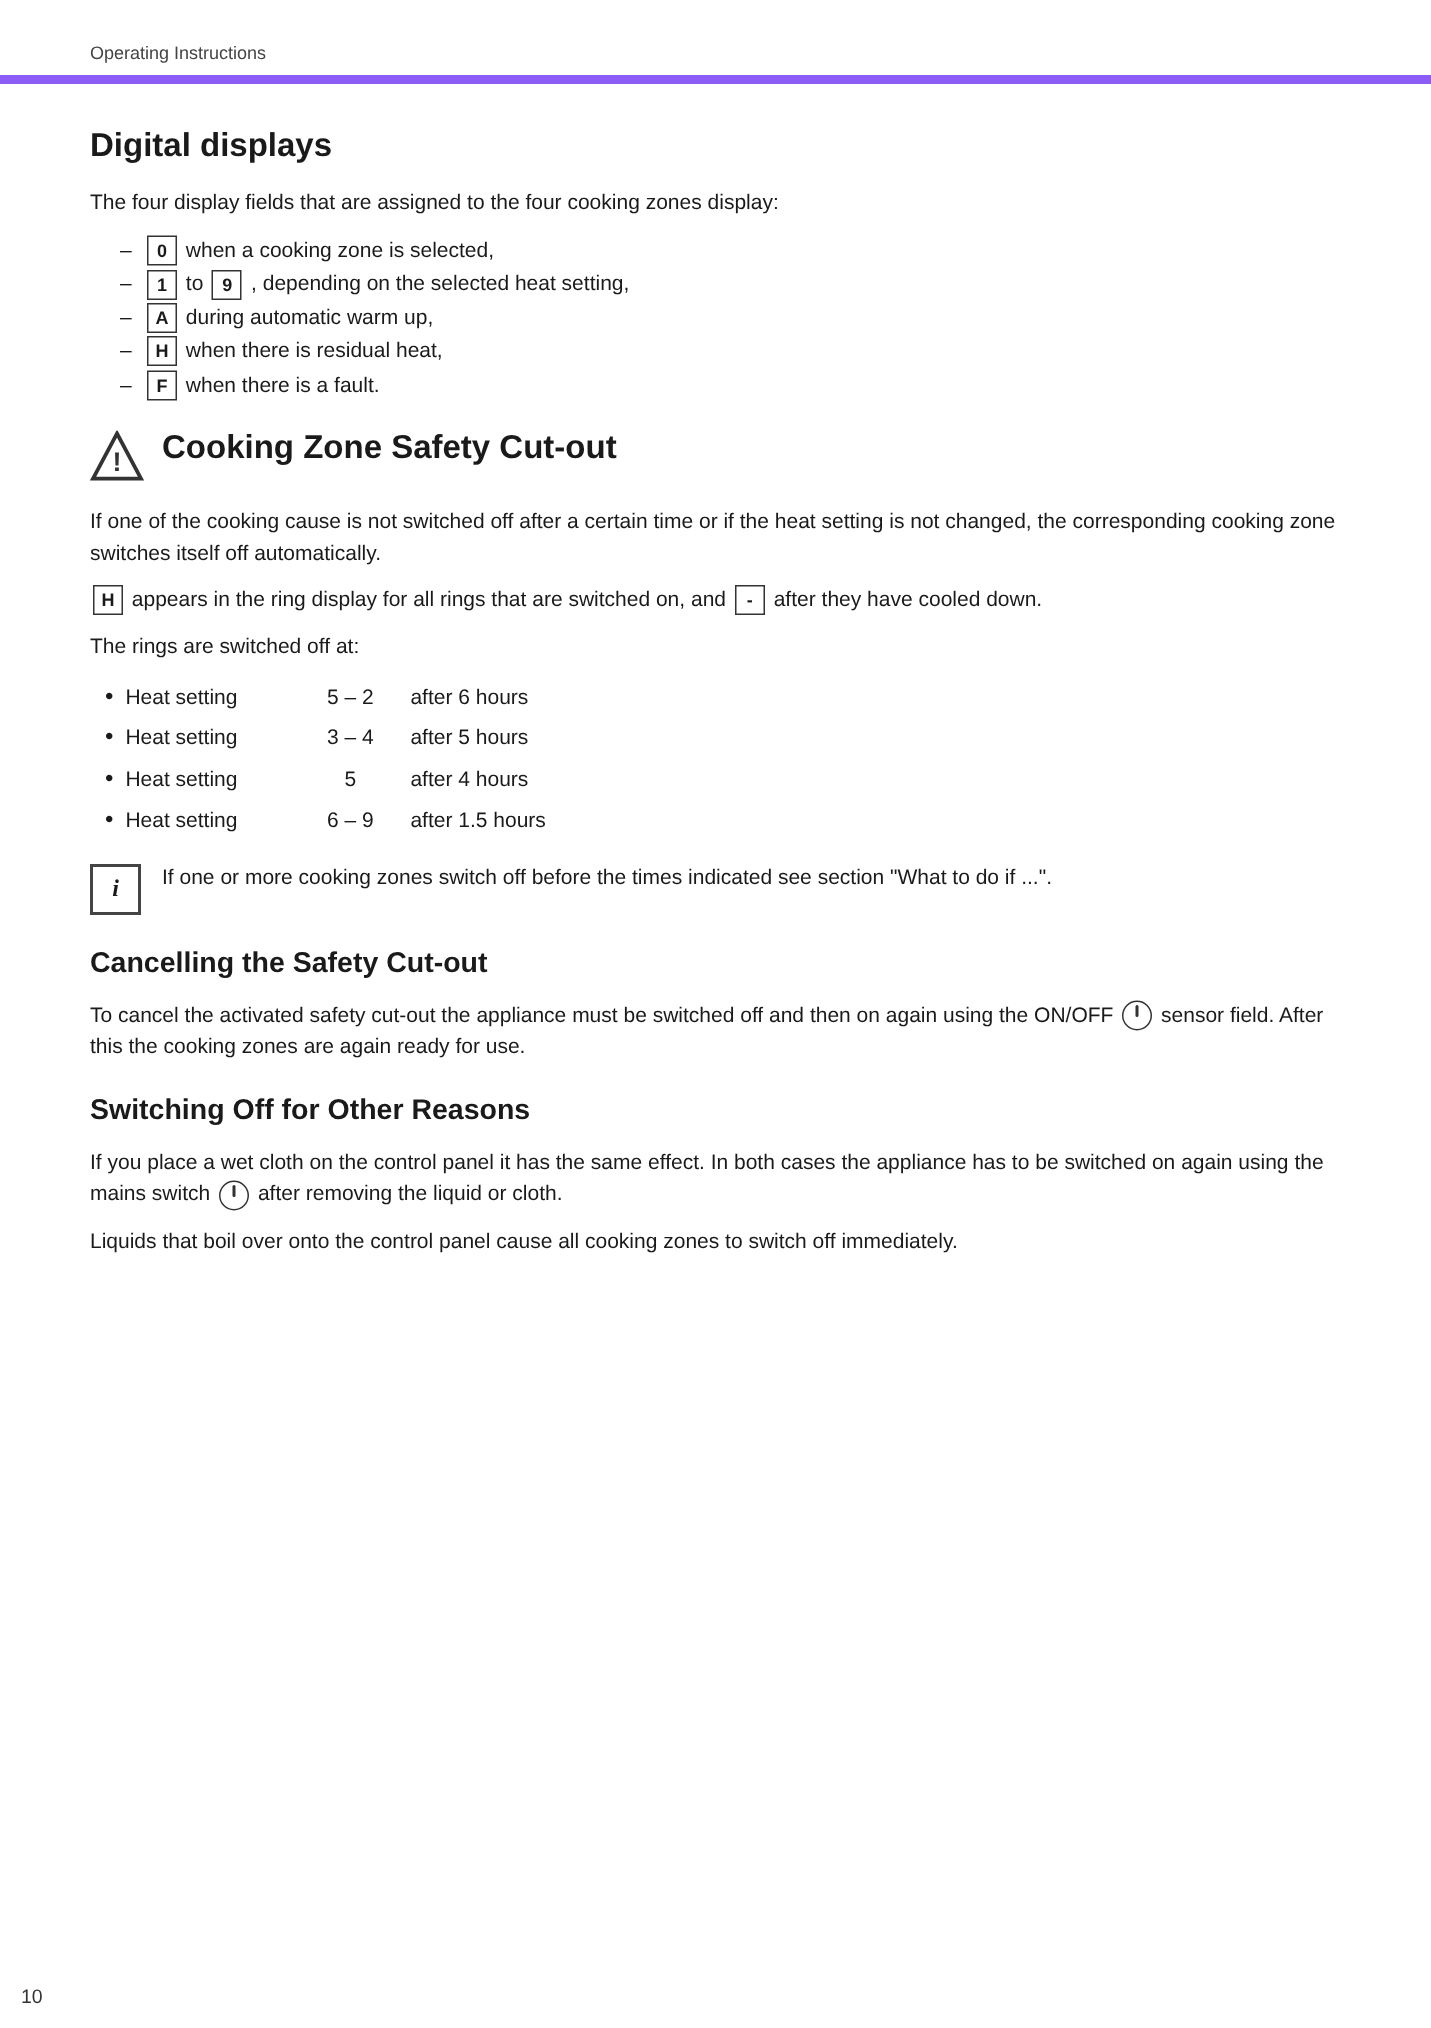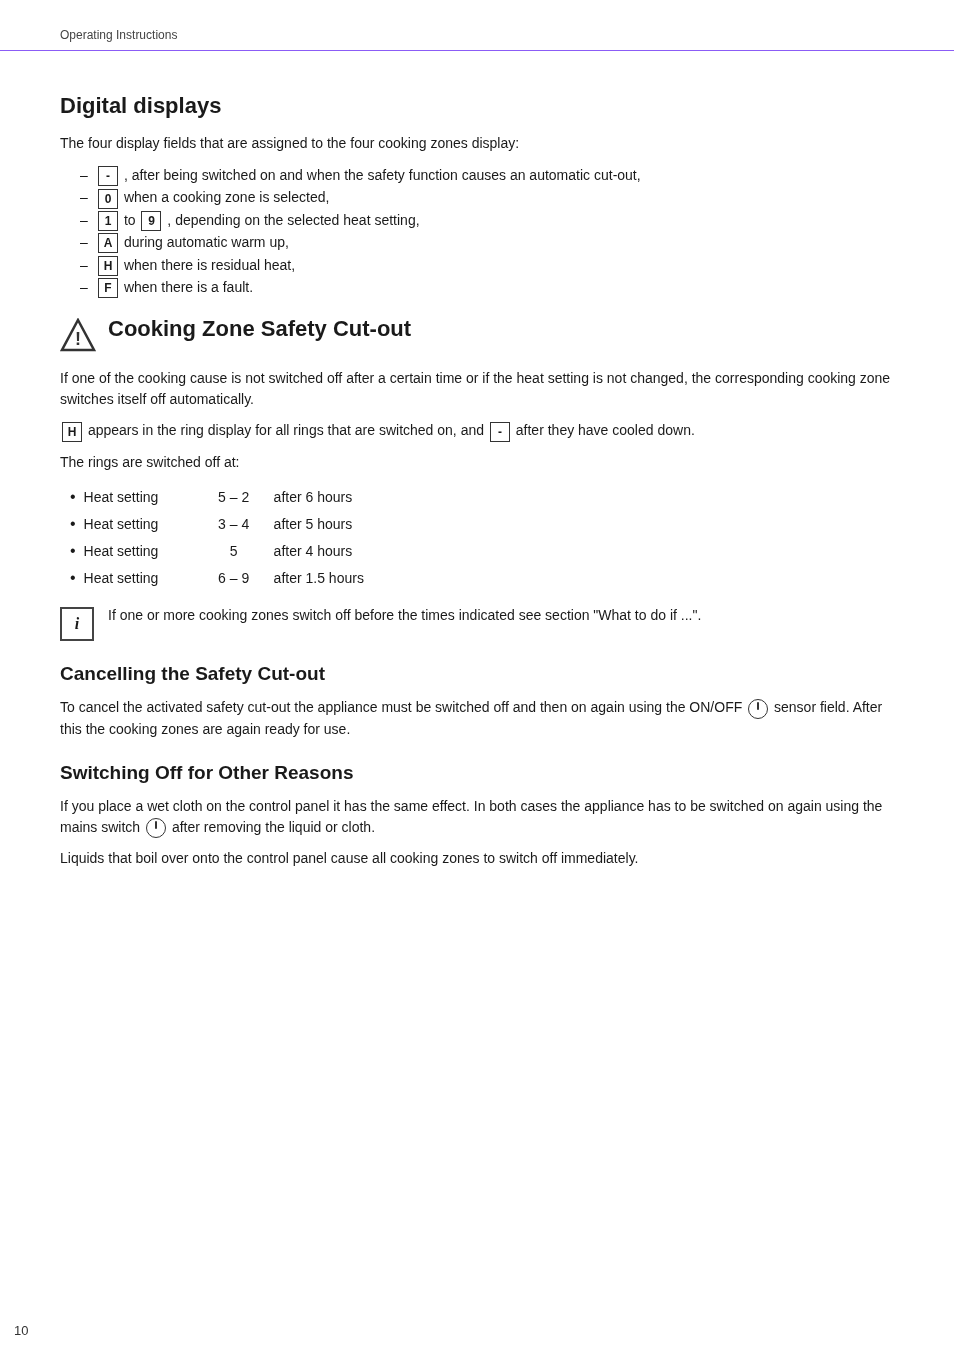--- a/index.html
+++ b/index.html
@@ -17,33 +17,33 @@
       width: 954px;
       min-height: 1352px;
       padding: 20px 0 30px 0;
       position: relative;
     }
 
     .header-bar {
       padding: 8px 60px 8px 60px;
       font-size: 12px;
       color: #444;
-      border-bottom: 1px solid #8b5cf6;
+      border-bottom: 6px solid #8b5cf6;
       margin-bottom: 0;
     }
 
     .content {
       padding: 18px 60px 30px 60px;
     }
 
     .section-title {
       font-size: 22px;
       font-weight: bold;
       margin-bottom: 14px;
-      margin-top: 24px;
+      margin-top: 10px;
     }
 
     .section-title-with-icon {
       display: flex;
       align-items: flex-start;
       gap: 12px;
       margin-bottom: 14px;
       margin-top: 18px;
     }
 
@@ -199,24 +199,20 @@
   </div>
 
   <div class="content">
 
     <h2 class="section-title">Digital displays</h2>
 
     <p>The four display fields that are assigned to the four cooking zones display:</p>
 
     <ul class="dash-list">
       <li>
-        <span class="inline-box">-</span>
-        <span>, after being switched on and when the safety function causes an automatic cut-out,</span>
-      </li>
-      <li>
         <span class="inline-box">0</span>
         <span> when a cooking zone is selected,</span>
       </li>
       <li>
         <span class="inline-box">1</span>
         <span> to </span>
         <span class="inline-box">9</span>
         <span>, depending on the selected heat setting,</span>
       </li>
       <li>

